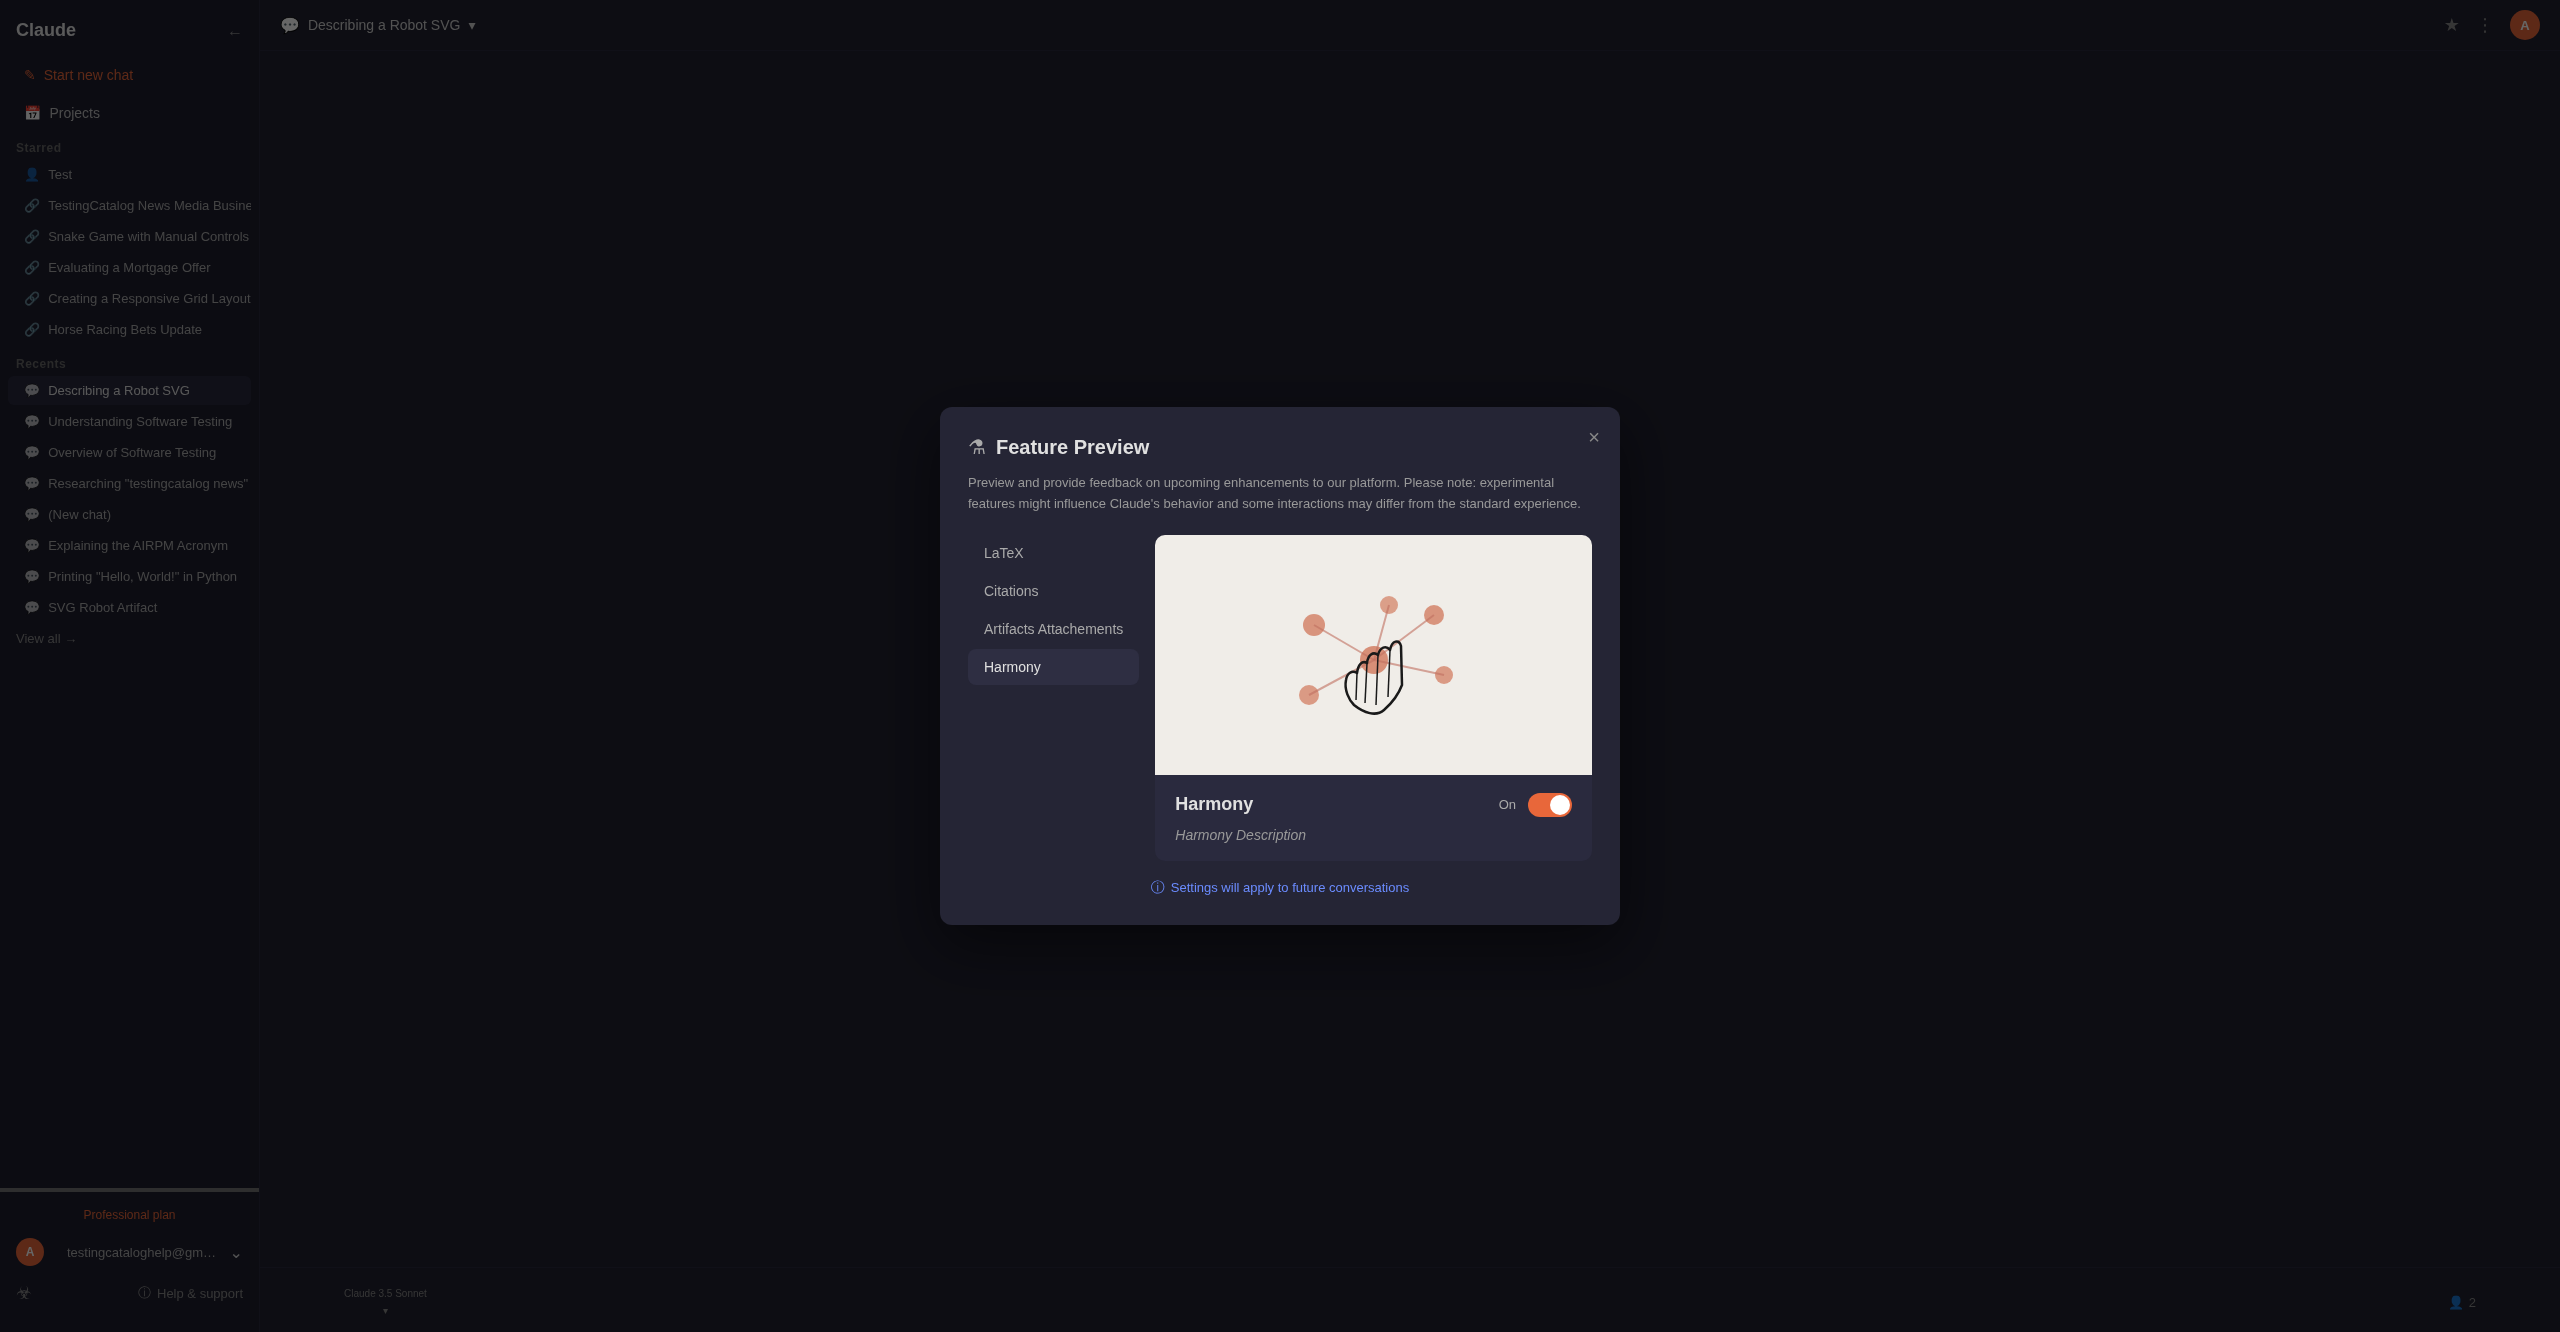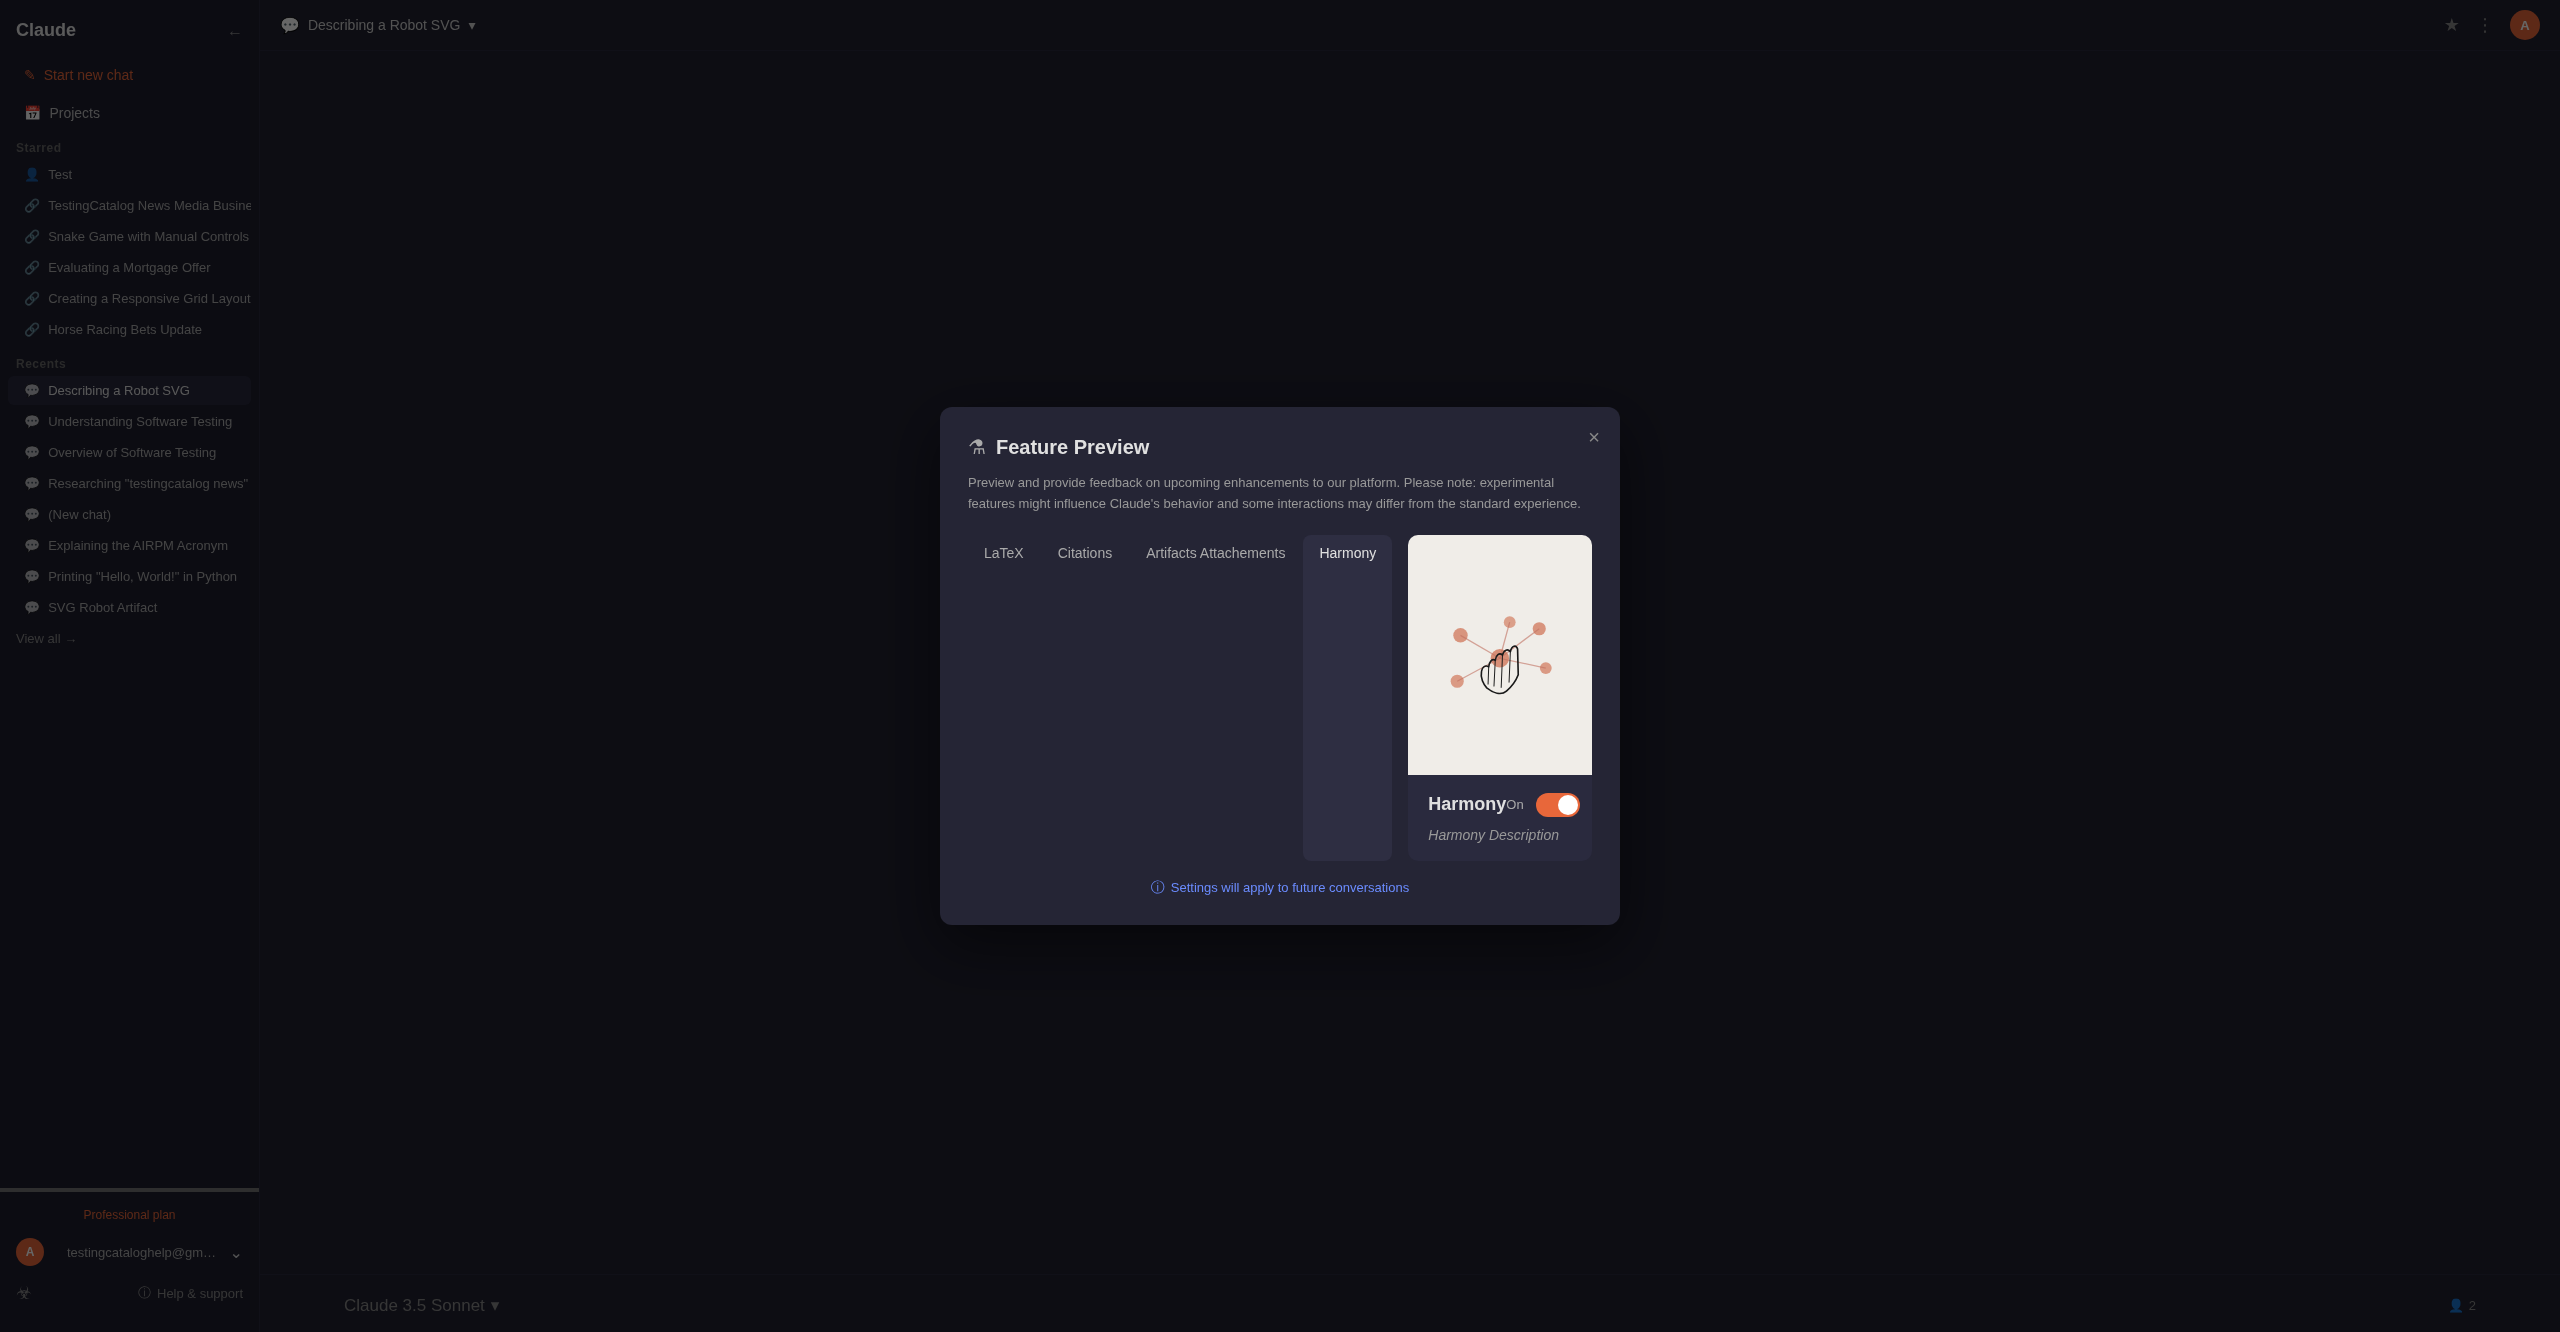--- a/index.html
+++ b/index.html
@@ -230,23 +230,24 @@
       display: flex;
       align-items: center;
       justify-content: space-between;
       margin-top: 8px;
       padding: 0 4px;
     }
     .model-selector {
       display: flex;
       align-items: center;
       gap: 6px;
-      font-size: 17px;
-      color: #888;
-      cursor: pointer;
+      font-size: 10px;
+      color: #888;
+      cursor: pointer;
+      flex-direction: column;
     }
     .persons-count {
       display: flex;
       align-items: center;
       gap: 4px;
       font-size: 13px;
       color: #888;
     }
 
     
@@ -299,21 +300,21 @@
       color: #999;
       line-height: 1.6;
       margin-bottom: 20px;
     }
     .modal-body {
       display: flex;
       gap: 0;
     }
     .modal-tabs {
       display: flex;
-      flex-direction: row;
+      flex-direction: column;
       gap: 2px;
       min-width: 160px;
       margin-right: 16px;
     }
     .modal-tab {
       padding: 10px 16px;
       font-size: 14px;
       color: #aaa;
       cursor: pointer;
       border-radius: 8px;

